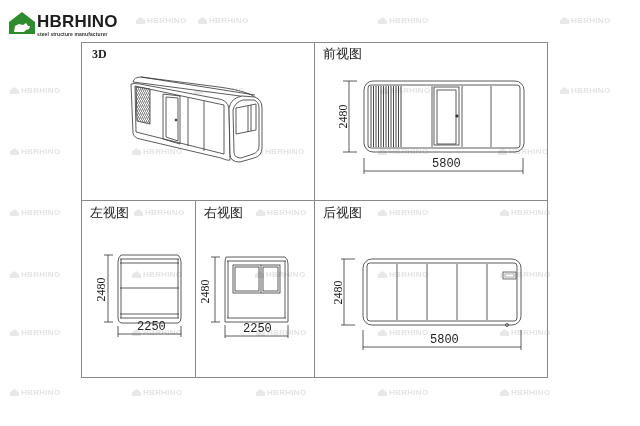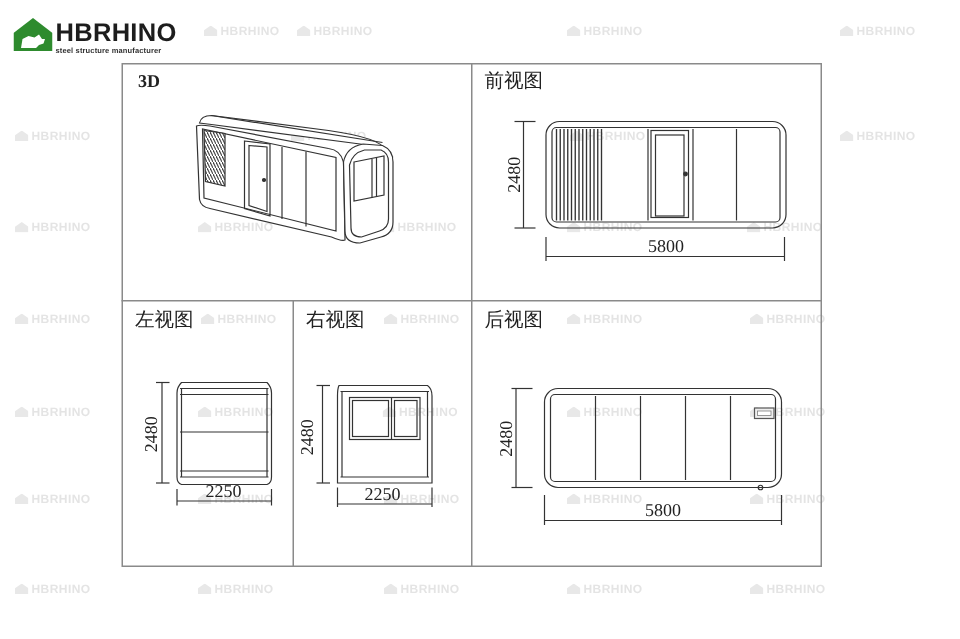--- a/index.html
+++ b/index.html
@@ -7,21 +7,21 @@
   .wm{position:absolute;font-family:"Liberation Sans",sans-serif;font-size:8px;font-weight:bold;color:#e4e4e4;letter-spacing:0.3px;display:flex;align-items:center;gap:2px;pointer-events:none;}
   .wm .h{width:9px;height:7px;background:#e8e8e8;clip-path:polygon(0 45%,50% 0,100% 45%,100% 100%,0 100%);}
   .logo{position:absolute;left:9px;top:12px;display:flex;align-items:flex-start;}
   .logo .brand{font-family:"Liberation Sans",sans-serif;font-weight:bold;font-size:17px;color:#1d1d1d;letter-spacing:0.2px;line-height:17px;margin-top:1px;}
   .logo .tag{font-family:"Liberation Sans",sans-serif;font-size:5px;font-weight:bold;color:#333;margin-top:1px;letter-spacing:0.1px;}
   .frame{position:absolute;left:81px;top:42px;width:467px;height:336px;border:1px solid #8a8a8a;box-sizing:border-box;}
   .hline{position:absolute;left:81px;top:200px;width:467px;height:1px;background:#8a8a8a;}
   .vline{position:absolute;width:1px;background:#8a8a8a;}
   .ptitle{position:absolute;font-size:13px;color:#222;font-family:Liberation Sans, sans-serif;}
   .ptitle.serif{font-family:"Liberation Serif",serif;font-size:12px;font-weight:bold;}
-  .dim{position:absolute;font-family:Liberation Serif, serif;font-size:12px;color:#222;}
+  .dim{position:absolute;font-family:Liberation Mono, monospace;font-size:12px;color:#222;}
   .dimv{position:absolute;font-family:"Liberation Serif",serif;font-size:12px;color:#222;transform:rotate(-90deg);transform-origin:center;}
   svg{position:absolute;left:0;top:0;}
 </style>
 </head>
 <body>
 
 <div>
   <div class="wm" style="left:136px;top:16px;">
       <span class="h"></span>
       <span>HBRHINO</span>

